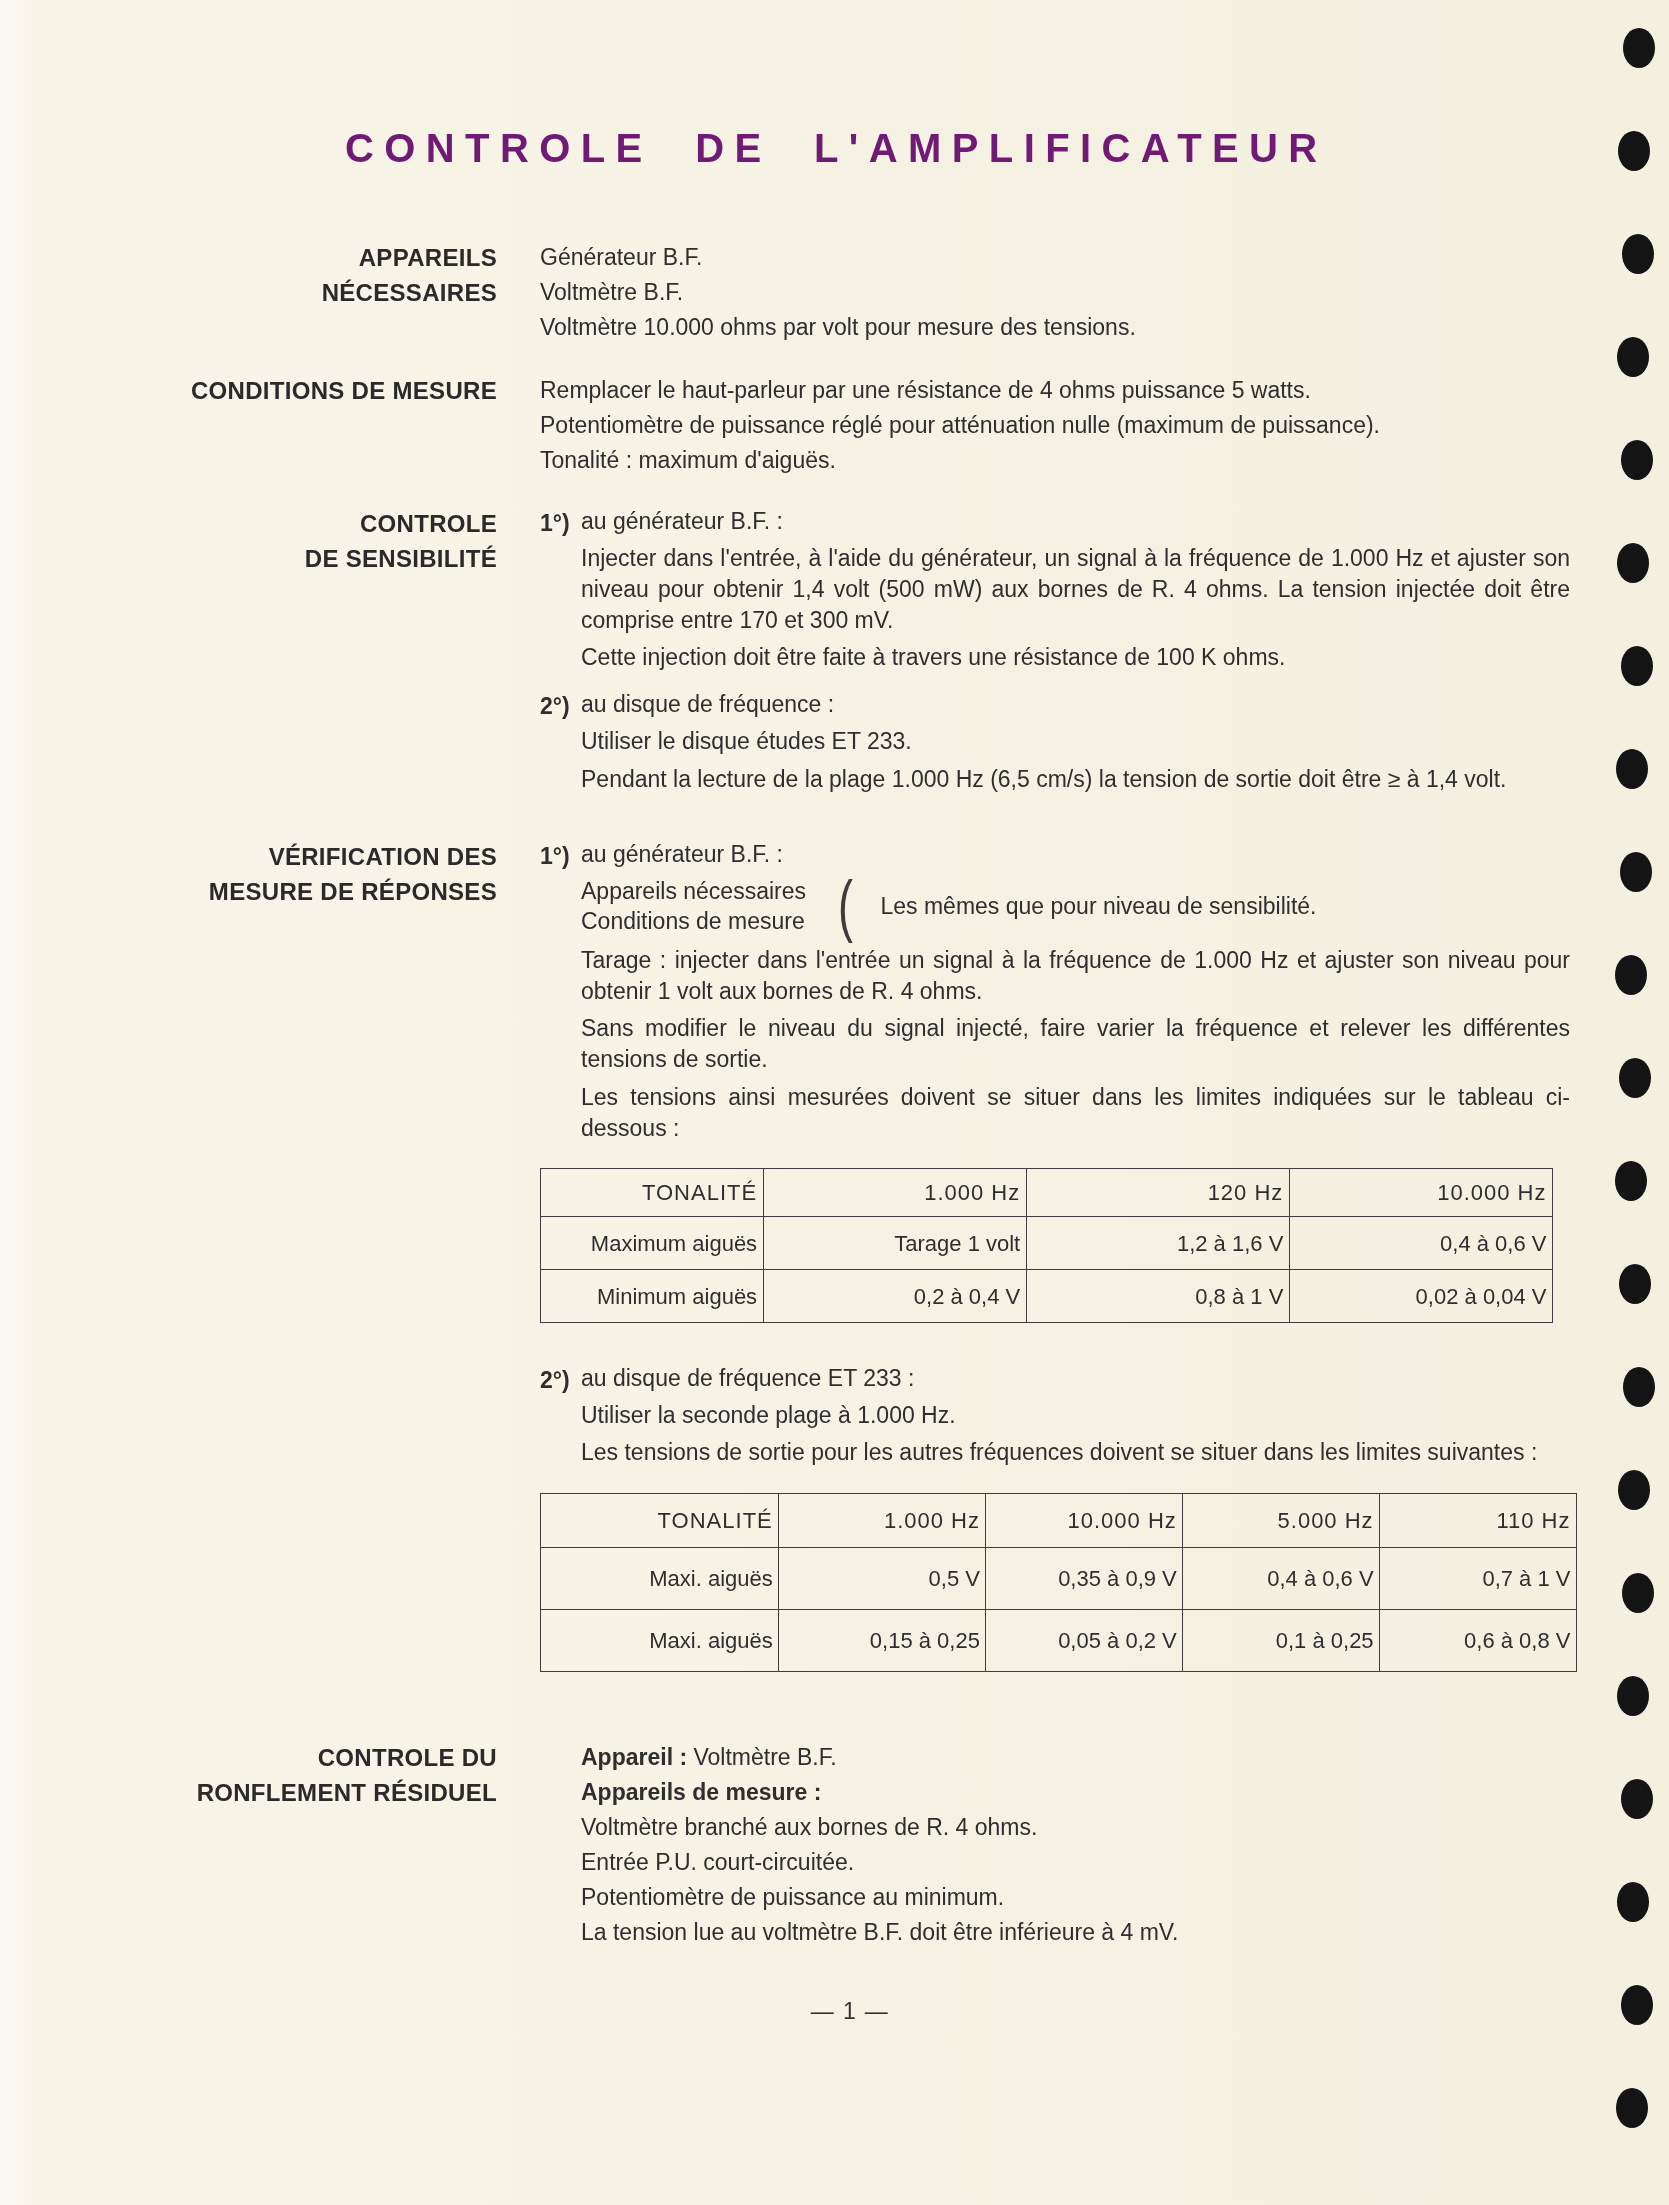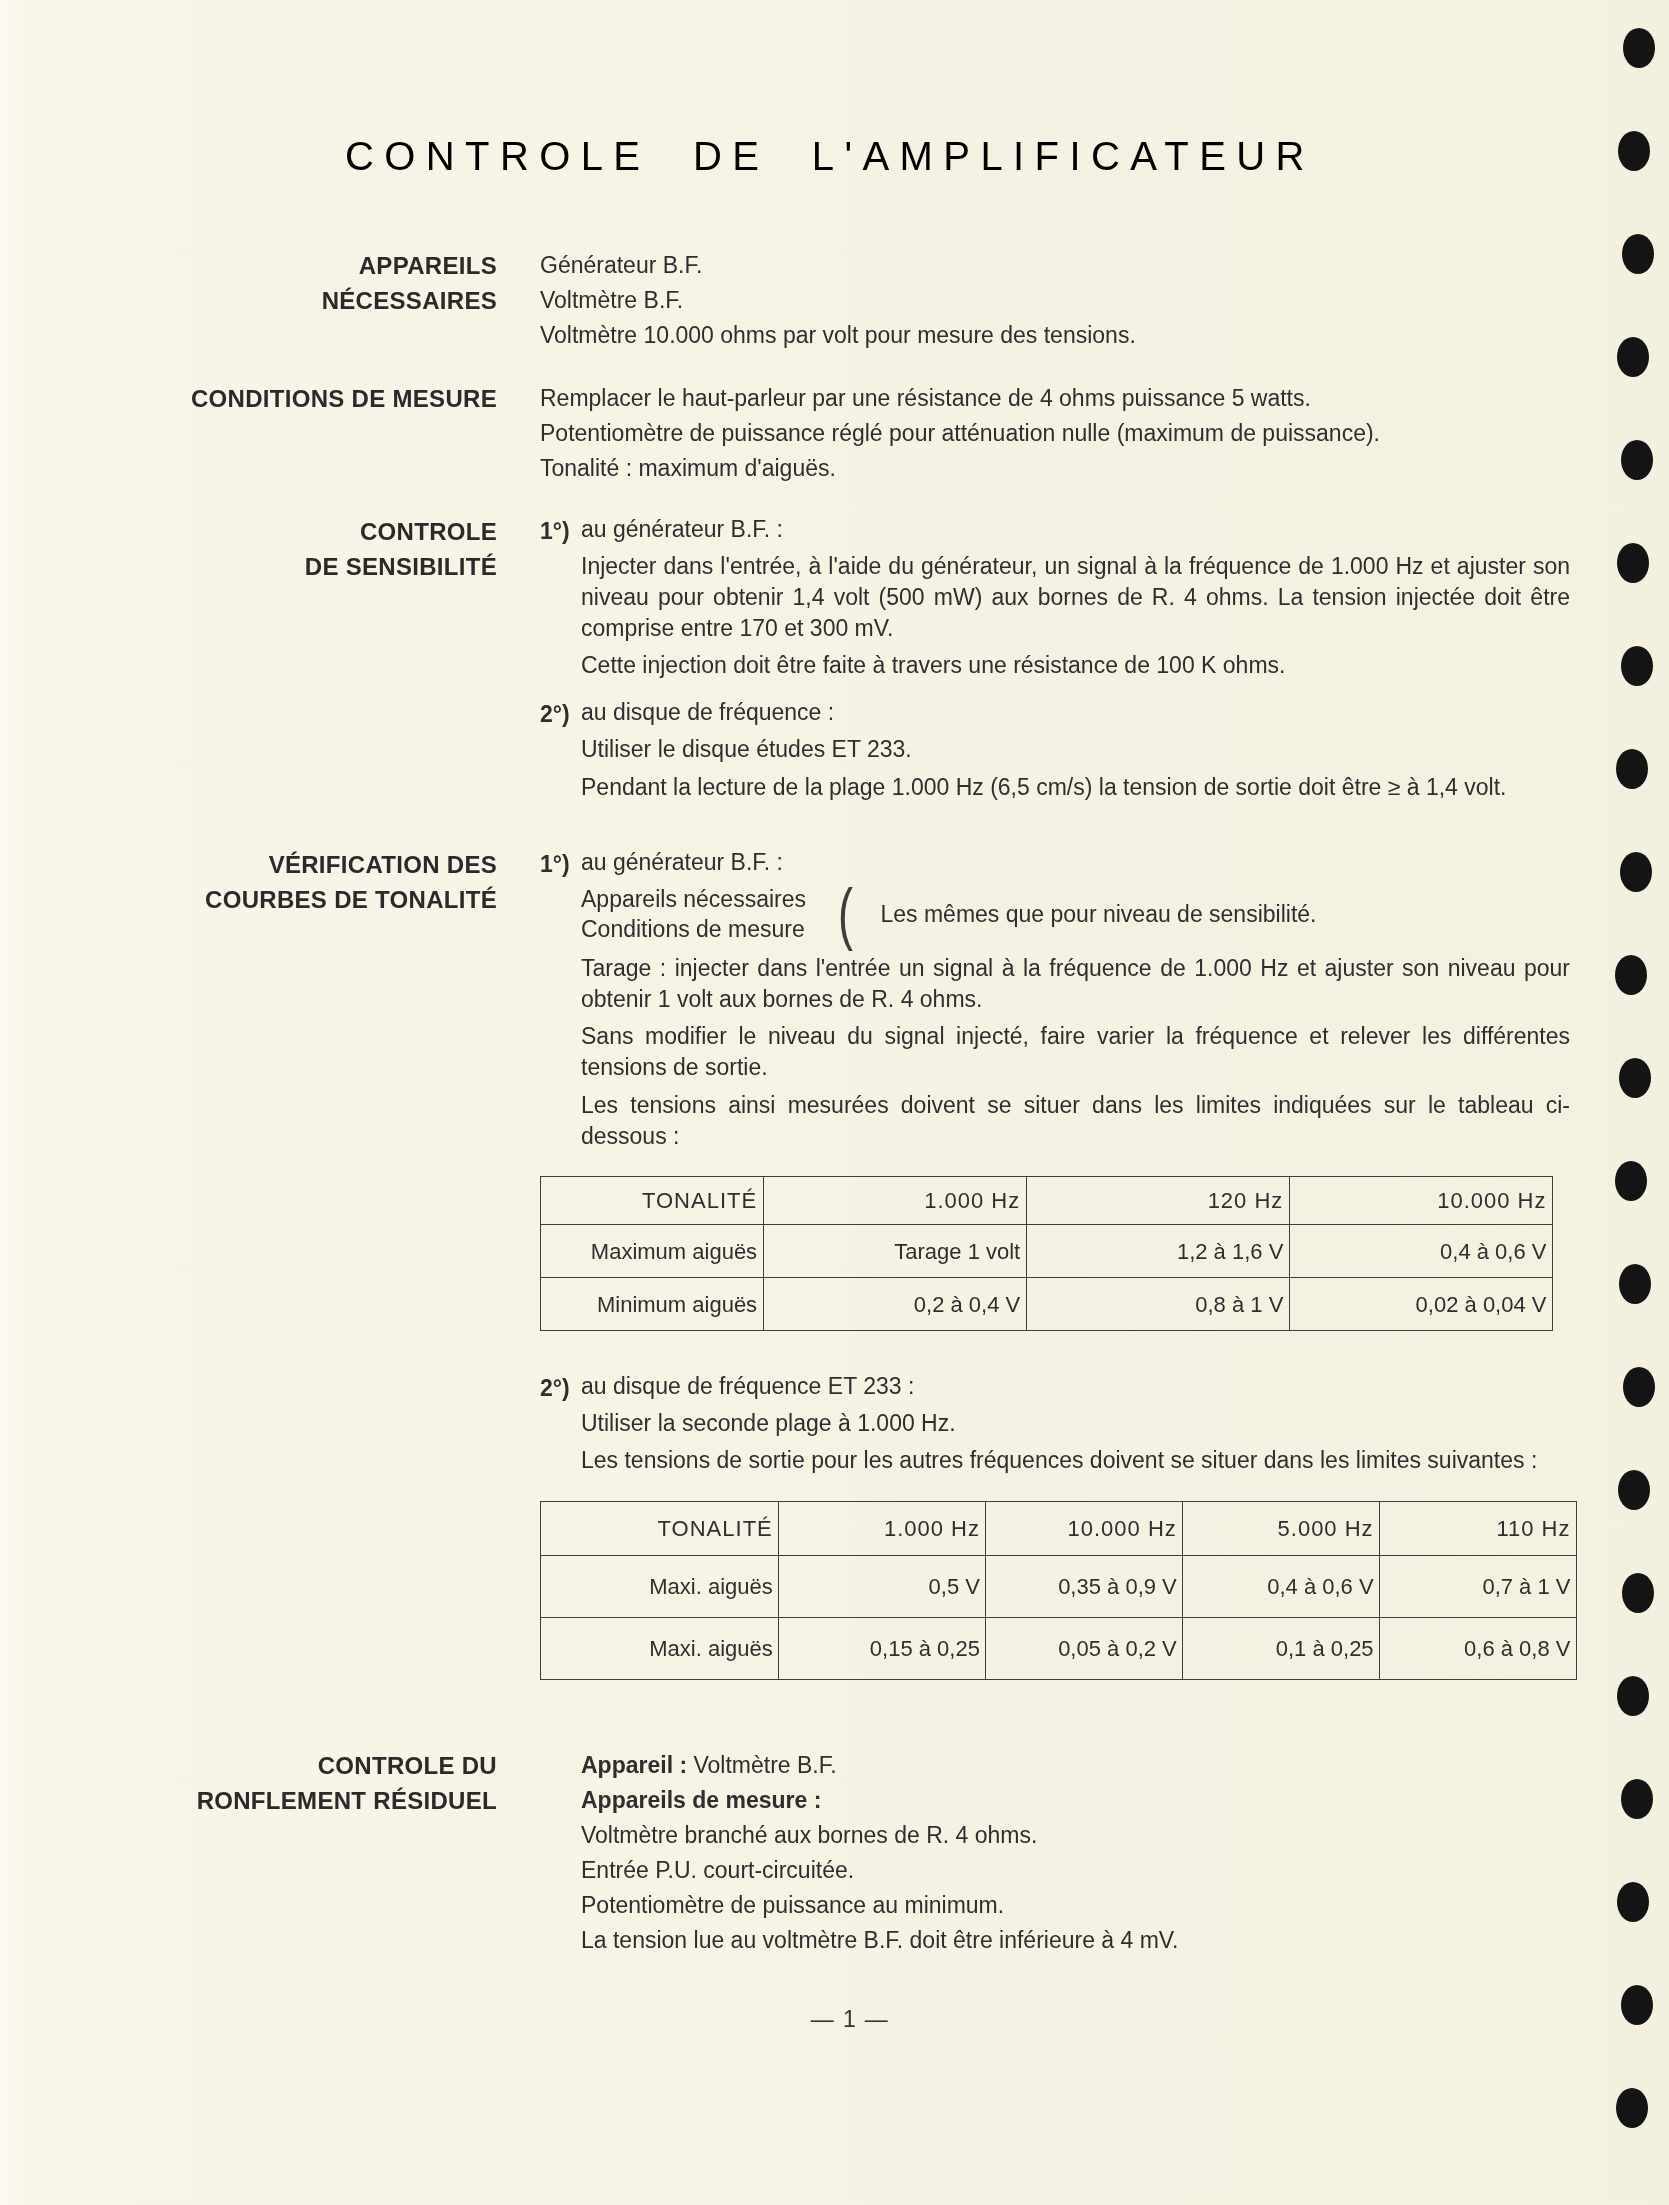--- a/index.html
+++ b/index.html
@@ -6,22 +6,22 @@
   html,body { width:1670px; height:2205px; }
   body {
     position:relative;
     overflow:hidden;
     background:linear-gradient(90deg,#fcfaf3 0%, #f8f4e8 2%, #f6f2e3 55%, #f4f0e0 100%);
     font-family:"Liberation Sans","DejaVu Sans",sans-serif;
     color:#2e2e2e;
   }
   .content { padding:118px 0 0 131px; }
   .title {
-    font-size:40px; font-weight:normal; letter-spacing:10.4px; word-spacing:21px;
-    color:#000000; margin:16px 0 69px 214px; white-space:nowrap;
+    font-size:40px; font-weight:bold; letter-spacing:10.4px; word-spacing:21px;
+    color:#701a75; margin:8px 0 69px 214px; white-space:nowrap;
   }
   .row { display:flex; margin-bottom:28px; }
   .hcol { flex:0 0 366px; width:366px; text-align:right; }
   .heading { font-size:24px; font-weight:bold; line-height:35px; letter-spacing:0.3px; color:#2a2a2a; }
   .ccol { margin-left:43px; width:1030px; font-size:23px; line-height:35px; }
   .line { line-height:35px; }
   .para { text-align:justify; line-height:31px; margin:6.2px 0; }
   .item { display:flex; margin-bottom:9.7px; }
   .inum { flex:0 0 41px; font-weight:bold; }
   .ibody { flex:1; min-width:0; }
@@ -94,21 +94,21 @@
           <p class="para">Utiliser le disque études ET 233.</p>
           <p class="para">Pendant la lecture de la plage 1.000 Hz (6,5 cm/s) la tension de sortie doit être ≥ à 1,4 volt.</p>
         </div>
       </div>
     </div>
   </div>
 
   <div class="row">
     <div class="hcol">
       <div class="heading">VÉRIFICATION DES</div>
-      <div class="heading">COURBES DE TONALITÉ</div>
+      <div class="heading">MESURE DE RÉPONSES</div>
     </div>
     <div class="ccol">
 
       <div class="item">
         <div class="inum">1°)</div>
         <div class="ibody">
           <div class="ititle">au générateur B.F. :</div>
           <div class="bracegrp">
             <div class="brace-lines">
               <div>Appareils nécessaires</div>

